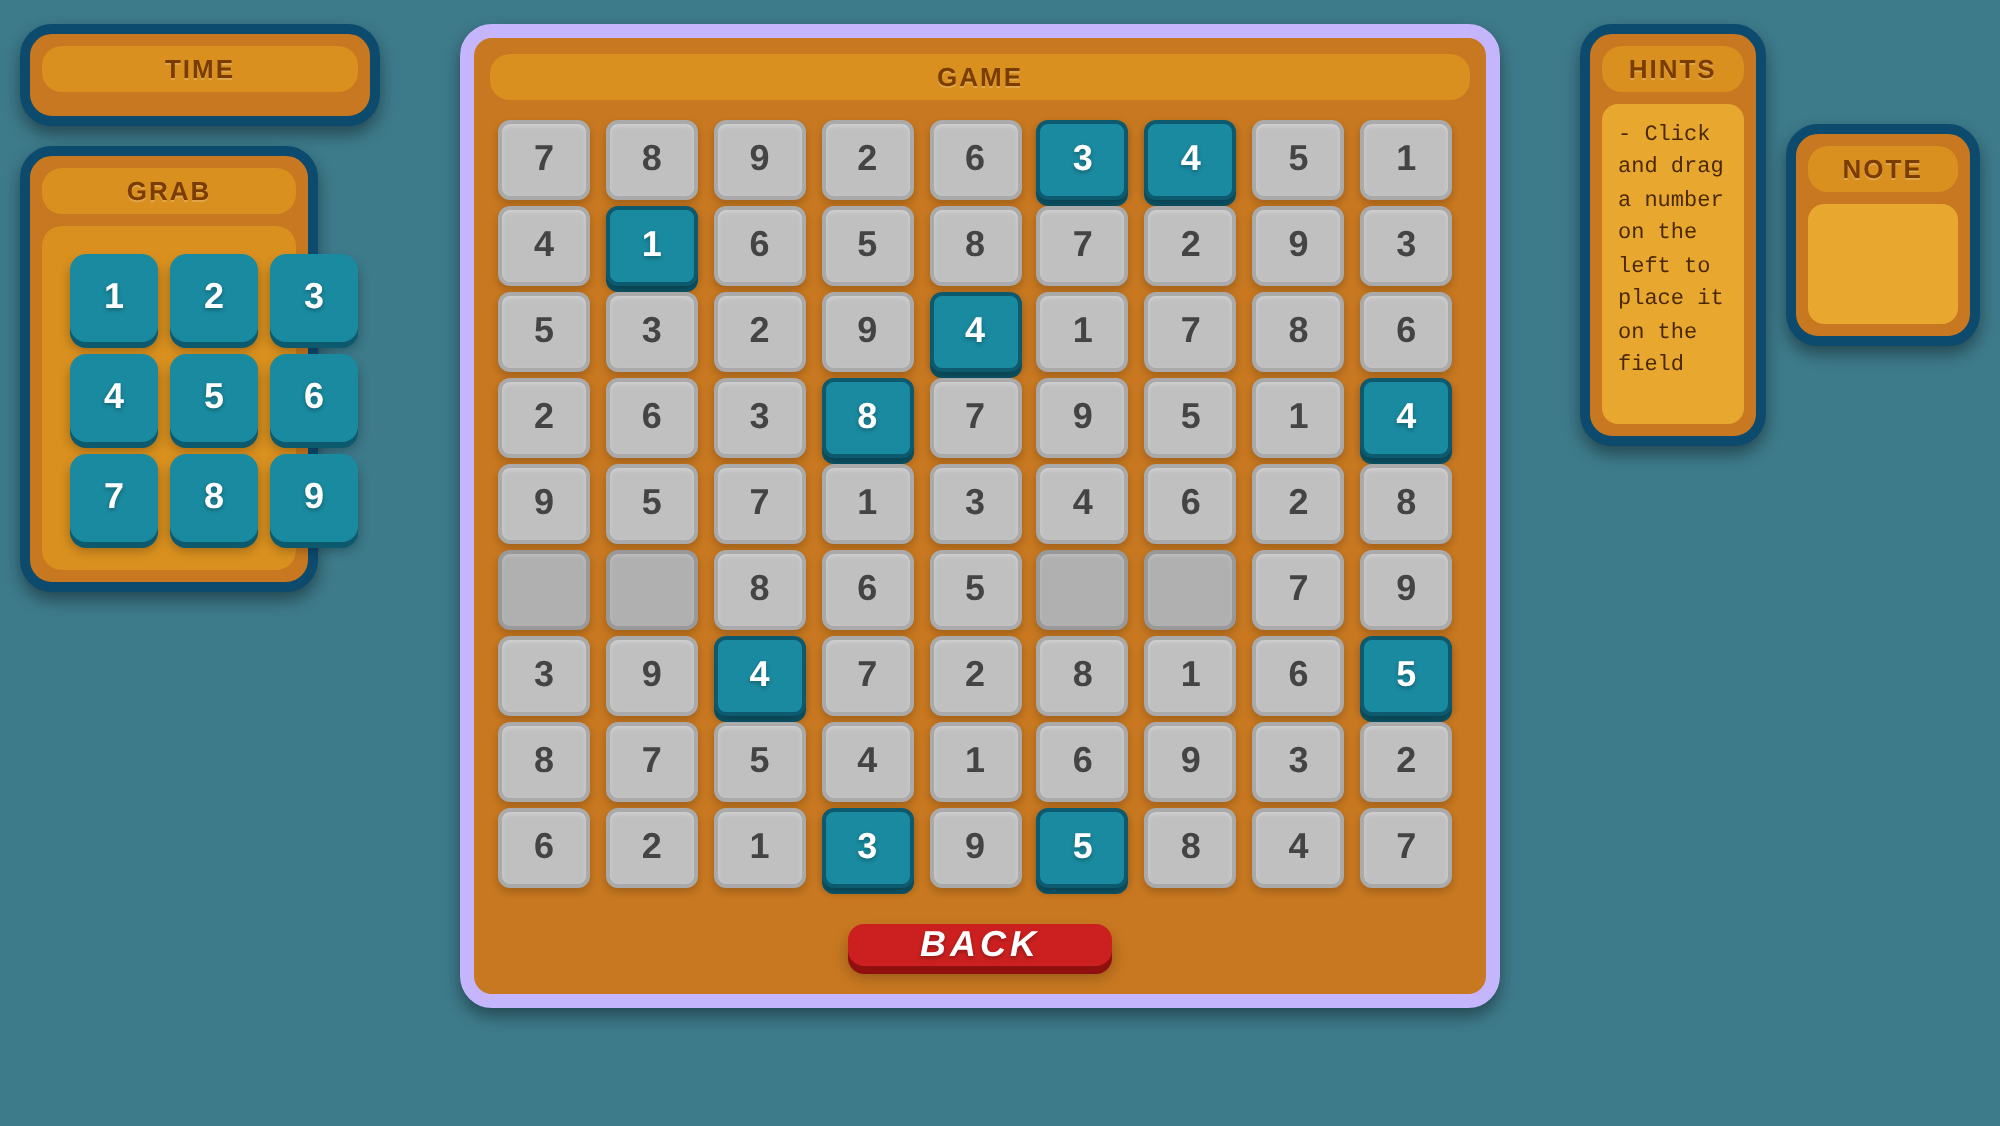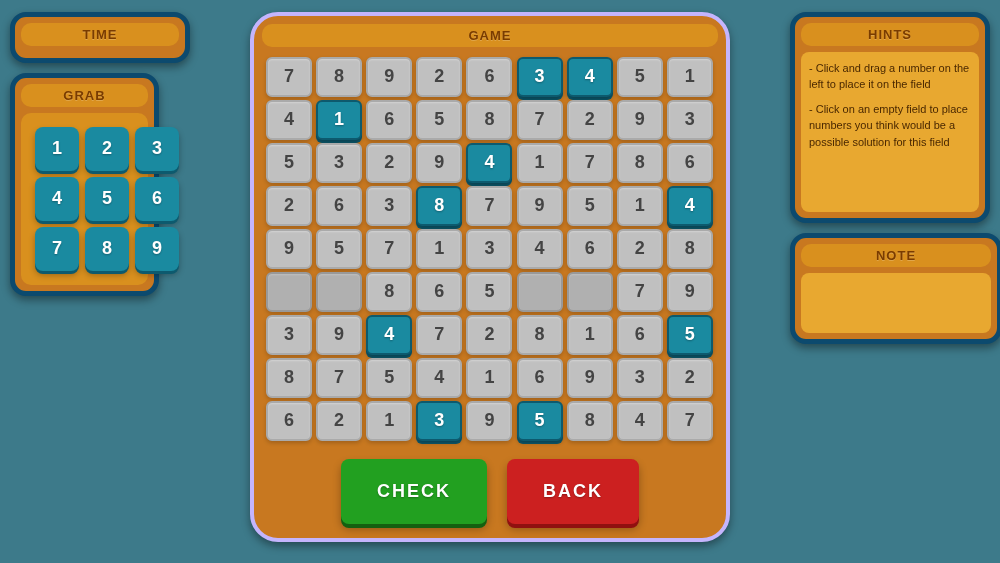--- a/index.html
+++ b/index.html
@@ -99,26 +99,26 @@
 
     
     .center-col {
       flex: 1;
       display: flex;
       flex-direction: column;
       align-items: center;
     }
 
     .game-panel {
-      width: 480px;
+      width: 520px;
       background: #c87820;
-      border-radius: 28px;
+      border-radius: 16px;
       padding: 8px;
       box-shadow: 0 4px 8px rgba(0,0,0,0.4);
-      border: 4px solid #c4b5fd;
+      border: 7px solid #c4b5fd;
     }
 
     .sudoku-grid {
       background: #c87820;
       padding: 4px;
       display: grid;
       grid-template-columns: repeat(9, 1fr);
       gap: 3px;
       margin-bottom: 10px;
     }
@@ -179,47 +179,49 @@
       text-shadow: 0 1px 2px rgba(0,0,0,0.3);
     }
 
     .btn-back {
       background: #cc2020;
       border: none;
       border-radius: 8px;
       color: white;
       font-size: 18px;
       font-weight: 900;
-      padding: 22px 36px;
+      padding: 0 36px;
       cursor: pointer;
       box-shadow: 0 4px 0 #901010, 0 5px 8px rgba(0,0,0,0.3);
       letter-spacing: 2px;
       text-shadow: 0 1px 2px rgba(0,0,0,0.3);
+      font-style: italic;
     }
 
     
     .right-col {
       display: flex;
-      flex-direction: column;
       gap: 10px;
       width: 200px;
+      align-items: center;
     }
 
     .hints-panel {
       width: 200px;
     }
 
     .hints-text {
       background: #e8a830;
       border-radius: 8px;
       padding: 8px;
       font-size: 11px;
       color: #4a2800;
       line-height: 1.5;
       min-height: 160px;
+      font-family: Liberation Mono, monospace;
     }
 
     .note-panel { width: 212px; }
     .note-inner {
       background: #e8a830;
       border-radius: 8px;
       min-height: 60px;
     }
   </style>
 </head>
@@ -333,33 +335,31 @@
           <div class="cell cell-fixed">2</div>
           <div class="cell cell-fixed">1</div>
           <div class="cell cell-placed">3</div>
           <div class="cell cell-fixed">9</div>
           <div class="cell cell-placed">5</div>
           <div class="cell cell-fixed">8</div>
           <div class="cell cell-fixed">4</div>
           <div class="cell cell-fixed">7</div>
         </div>
       <div class="game-buttons">
-        <button class="btn-check">CHECK</button>
         <button class="btn-back">BACK</button>
       </div>
     </div>
   </div>
 
   <div class="right-col">
 
     <div class="panel hints-panel">
       <div class="panel-title">HINTS</div>
       <div class="hints-text" id="hints-text">
           <p style="margin-bottom: 8px;">- Click and drag a number on the left to place it on the field</p>
-          <p style="margin-bottom: 8px;">- Click on an empty field to place numbers you think would be a possible solution for this field</p>
         </div>
     </div>
 
     <div class="panel note-panel">
       <div class="panel-title">NOTE</div>
       <div class="note-inner"></div>
     </div>
   </div>
 </div>
 

